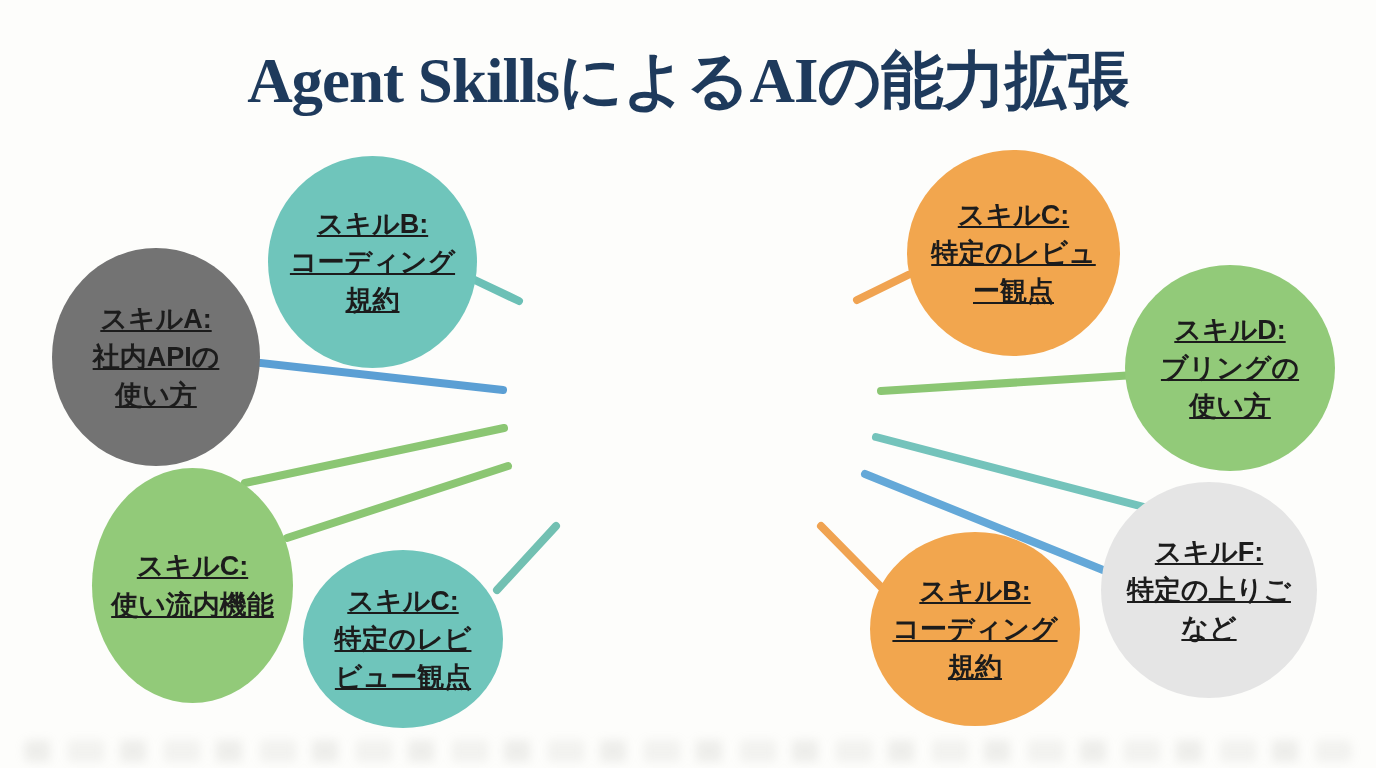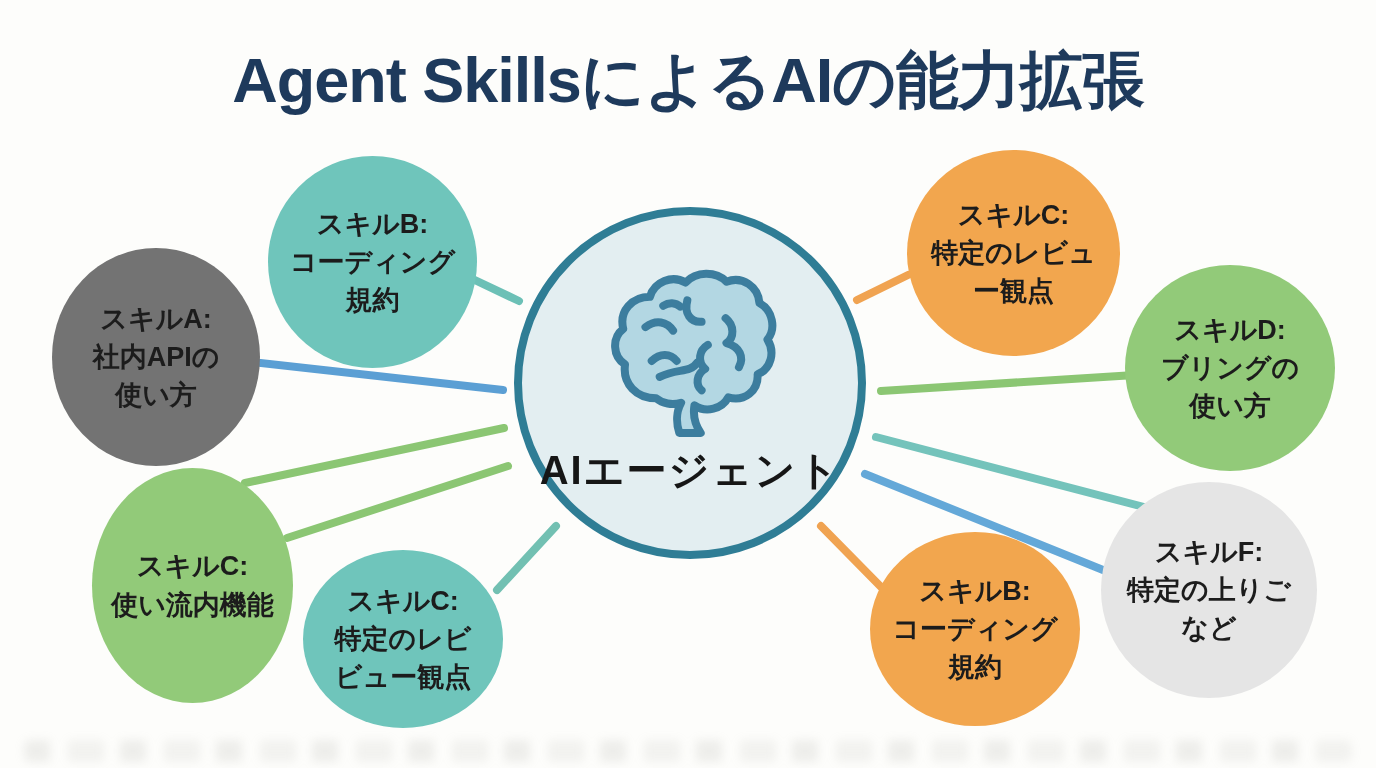--- a/index.html
+++ b/index.html
@@ -6,30 +6,31 @@
   body{font-family:"Liberation Sans","DejaVu Sans",sans-serif;}
   #stage{
     position:relative;width:1376px;height:768px;overflow:hidden;
     background:var(--bg,#fdfdfb);
   }
   .page-title{
     position:absolute;top:38px;left:0;width:100%;
     text-align:center;margin:0;
     font-size:63px;font-weight:900;letter-spacing:-1px;
     color:var(--title-color,#1e3a5c);
+    font-family:Liberation Serif, serif;
   }
   #arrow-layer{position:absolute;left:0;top:0;z-index:1;}
   #arrow-layer path{fill:none;stroke-width:8;stroke-linecap:round;}
   .node{
     position:absolute;z-index:2;border-radius:50%;
     display:flex;align-items:center;justify-content:center;text-align:center;
   }
   .node-label{
     white-space:pre-line;
-    font-size:27px;line-height:1.42;font-weight:700;color:#1c1c1c;
+    font-size:27px;line-height:1.42;font-weight:700;color:#1c1c1c;text-decoration:underline;
   }
   
   #skill-a{left:52px;top:248px;width:208px;height:218px;}
   #skill-b-top{left:268px;top:156px;width:209px;height:212px;}
   #skill-c-top-right{left:907px;top:150px;width:213px;height:206px;}
   #skill-d{left:1125px;top:265px;width:210px;height:206px;}
   #skill-c-bottom-left{left:92px;top:468px;width:201px;height:235px;}
   #skill-c-bottom{left:303px;top:550px;width:200px;height:178px;}
   #skill-b-bottom{left:870px;top:532px;width:210px;height:194px;}
   #skill-f{left:1101px;top:482px;width:216px;height:216px;}
@@ -142,32 +143,15 @@
     <span class="node-label">スキルB:
 コーディング
 規約</span>
   </div>
   <div class="node" id="skill-f" style="background: #e5e5e5;">
     <span class="node-label">スキルF:
 特定の上りご
 など</span>
   </div>
 
-  <div id="ai-agent">
-    <svg class="brain-svg" viewBox="0 0 200 200">
-      <path class="brain-outline" d="M62 152 C40 152 24 136 27 114 C13 105 12 84 25 74 C20 54 35 38 55 38
-        C60 21 80 13 95 22 C107 9 129 9 141 21 C159 14 177 27 178 45
-        C193 53 197 74 187 86 C196 100 191 119 176 125 C177 144 161 156 143 151
-        C136 164 118 169 105 160 C103 172 106 182 112 191 L88 191
-        C84 179 85 166 90 157 C80 160 69 158 62 152 Z"></path>
-      <path class="brain-fold" d="M50 72 C62 63 74 66 81 76"></path>
-      <path class="brain-fold" d="M57 110 C66 101 78 101 85 110"></path>
-      <path class="brain-fold" d="M97 42 C93 57 101 67 113 66"></path>
-      <path class="brain-fold" d="M140 62 C150 70 150 84 141 90 C156 94 161 106 155 117"></path>
-      <path class="brain-fold" d="M120 92 C110 98 108 111 117 119 C107 125 106 137 113 143"></path>
-      <path class="brain-fold" d="M66 128 C86 118 100 124 108 112"></path>
-      <path class="brain-fold" d="M70 48 C76 44 84 44 89 49"></path>
-    </svg>
-    <div class="center-label">AIエージェント</div>
-  </div>
 
   <div class="ghost-strip"></div>
 </div>
 
 </body></html>

